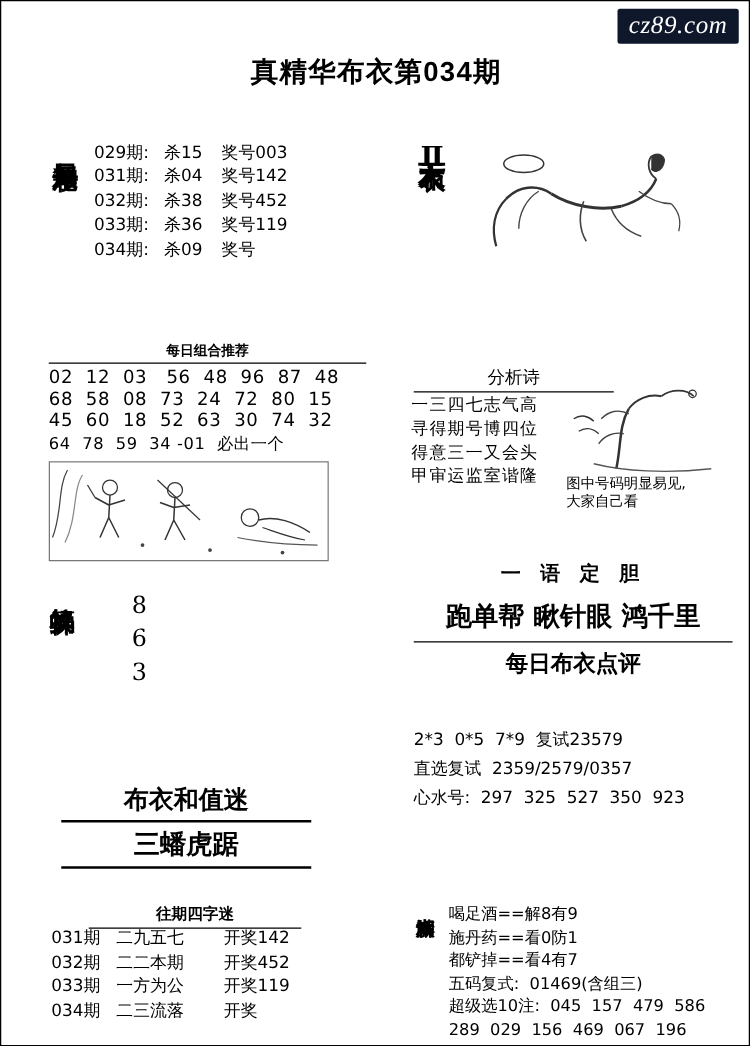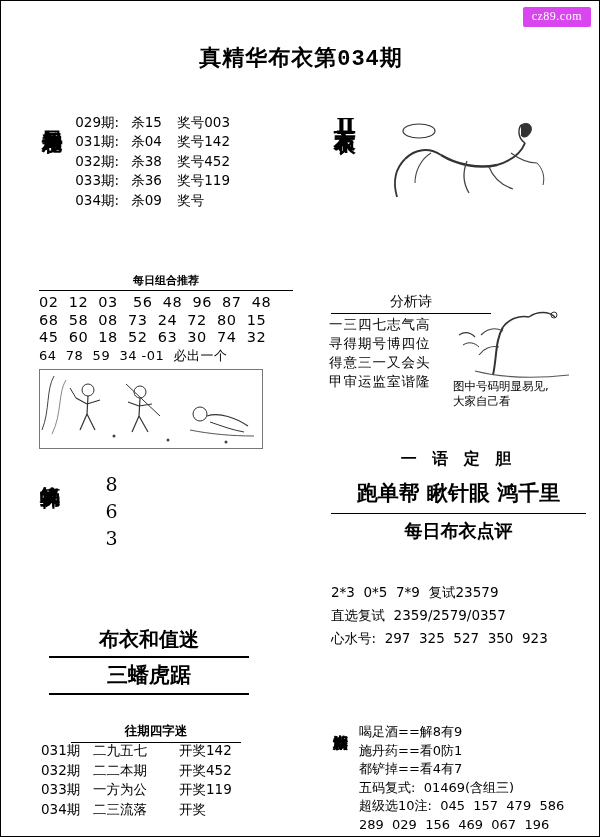--- a/index.html
+++ b/index.html
@@ -8,29 +8,29 @@
     background:#fff;
     font-family:"DejaVu Sans","Liberation Sans",sans-serif;
     color:#000;
     position:relative;
     overflow:hidden;
   }
   .page{position:relative;width:600px;height:837px;border:1px solid #000;box-sizing:border-box;}
   
   .watermark{
     position:absolute;top:6px;right:8px;
-    background:#d946ef;color:#fff;font-size:12px;
+    background:#0f172a;color:#fff;font-size:20px;
     padding:2px 9px 3px 9px;border-radius:2px;
-    font-family:"Liberation Serif",serif;letter-spacing:0.5px;
+    font-family:"Liberation Serif",serif;letter-spacing:0.5px;font-style:italic;
   }
   
   .title{
     position:absolute;top:42px;left:0;width:600px;text-align:center;
     font-size:22px;font-weight:bold;letter-spacing:1px;
-    font-family:Liberation Mono, monospace;
+    font-family:Liberation Sans, sans-serif;
   }
   
   .left-top{position:absolute;left:40px;top:112px;width:250px;display:flex;}
   .vlabel{
     writing-mode:vertical-rl;text-orientation:upright;
     font-size:21px;font-weight:bold;line-height:1.06;
     font-family:"DejaVu Serif","Liberation Serif",serif;
     letter-spacing:1px;
     margin-right:12px;
   }

